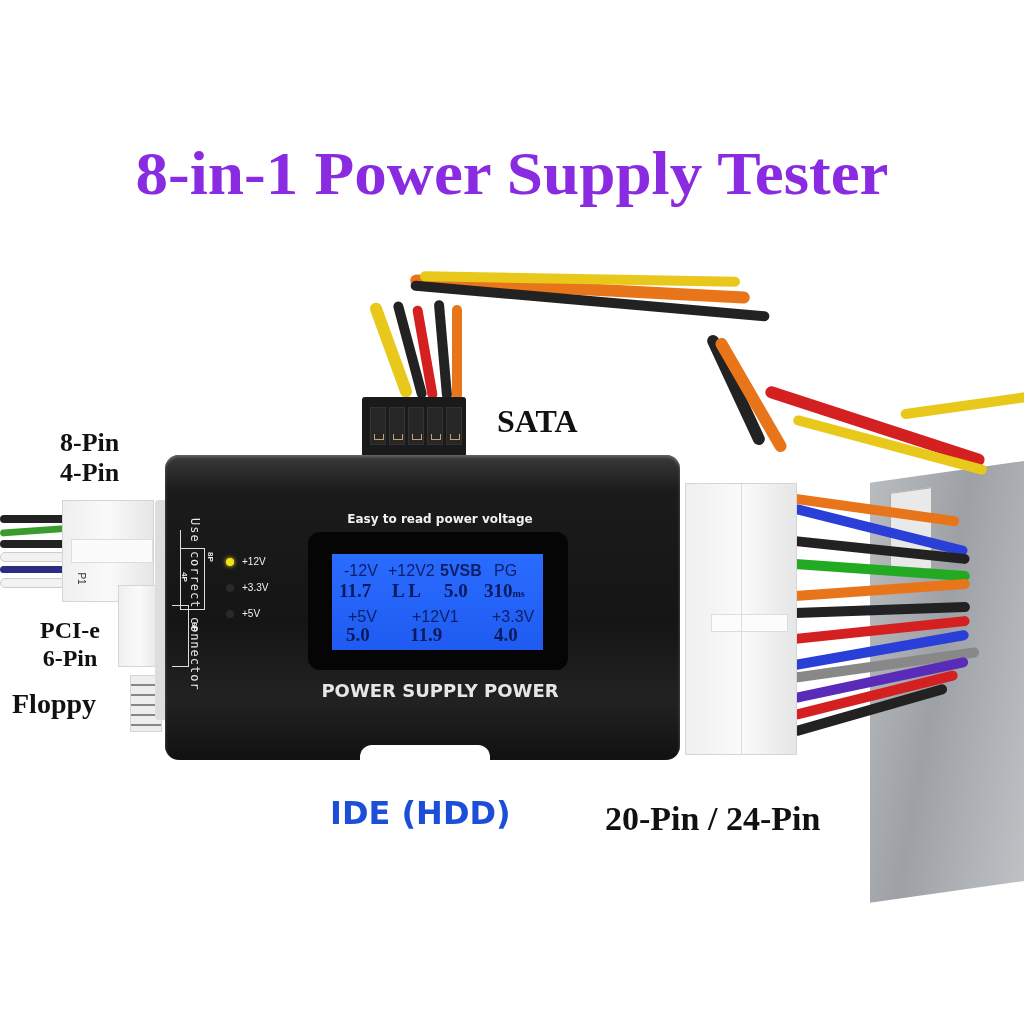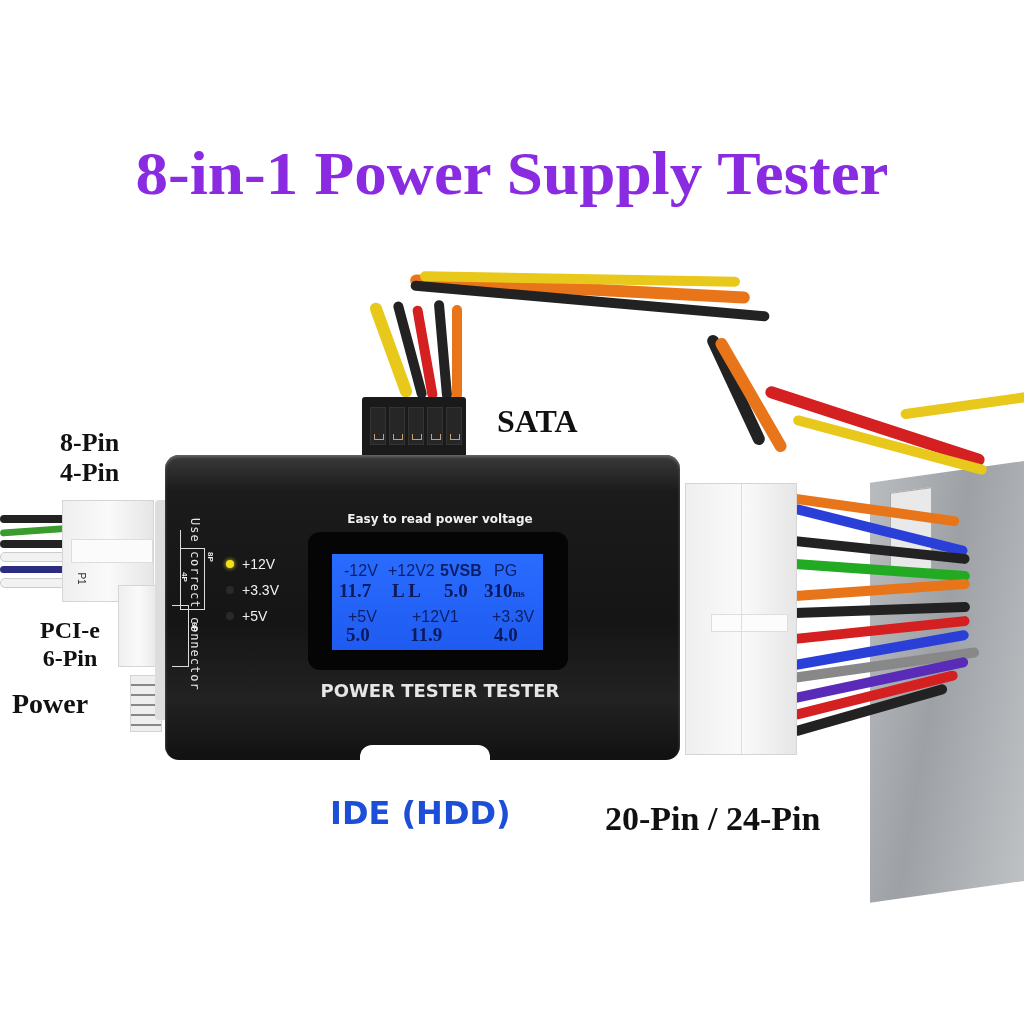--- a/index.html
+++ b/index.html
@@ -19,21 +19,21 @@
   #device-notch { left:360px; top:745px; width:130px; height:20px; background:#fff; border-radius:12px 12px 0 0; }
   #lcd-bezel { left:308px; top:532px; width:260px; height:138px; background:#050505; border-radius:12px; }
   #lcd { left:332px; top:554px; width:211px; height:96px; background:linear-gradient(180deg,#2a6cff 0%,#1f5bf0 100%); }
   .lcd-lbl { font-family:"Liberation Sans", sans-serif; font-size:16px; color:#0c1f66; position:absolute; }
   .lcd-val { font-family:"Liberation Serif", serif; font-weight:bold; font-size:19px; color:#0a1a5c; position:absolute; }
   .lcd-unit { font-size:10px; }
   #tagline { left:320px; top:512px; width:240px; text-align:center; font-family:"DejaVu Sans", sans-serif; font-weight:bold; font-size:12px; color:#f1f1f1; }
   #brand { left:300px; top:680px; width:280px; text-align:center; font-family:"DejaVu Sans", sans-serif; font-weight:bold; font-size:18px; color:#e6e6e6; letter-spacing:0px; }
   .led-row { position:absolute; display:flex; align-items:center; gap:8px; }
   .led { width:8px; height:8px; border-radius:50%; }
-  .led-lbl { font-size:14px; color:#f0f0f0; }
+  .led-lbl { font-size:10px; color:#f0f0f0; }
   #vertical-text { left:188px; top:518px; writing-mode:vertical-rl; font-family:"DejaVu Sans Mono", monospace; font-size:12px; color:#e8e8e8; letter-spacing:1px; }
   .bracket { position:absolute; border:1px solid #ddd; }
   .pin-tag { position:absolute; font-size:8px; color:#eee; writing-mode:vertical-rl; font-weight:bold; }
 
   
   .conn { position:absolute; background:linear-gradient(90deg,#efefef,#fafafa 50%,#e6e6e6); border:1px solid #d5d5d5; }
   #sata { left:362px; top:397px; width:104px; height:62px; background:#1a1a1a; border-radius:3px; }
   .sata-slot { position:absolute; top:10px; width:14px; height:36px; background:#262626; border:1px solid #333; }
   .sata-pin { position:absolute; bottom:4px; left:3px; width:8px; height:5px; border:1px solid #c8a070; border-top:none; }
 
@@ -154,26 +154,26 @@
   <span class="lcd-val" style="left:152px;top:26px;"><span>310</span><span class="lcd-unit">ms</span></span>
 
   <span class="lcd-lbl" style="left:16px;top:54px;">+5V</span>
   <span class="lcd-lbl" style="left:80px;top:54px;">+12V1</span>
   <span class="lcd-lbl" style="left:160px;top:54px;">+3.3V</span>
 
   <span class="lcd-val" style="left:14px;top:70px;">5.0</span>
   <span class="lcd-val" style="left:78px;top:70px;">11.9</span>
   <span class="lcd-val" style="left:162px;top:70px;">4.0</span>
 </div>
-<div id="brand" class="abs">POWER TESTER TESTER</div>
+<div id="brand" class="abs">POWER SUPPLY POWER</div>
 
 <div class="abs callout" style="left:60px;top:428px;font-size:26px;line-height:30px;text-align:center;">
   <div>8-Pin</div>
   <div>4-Pin</div>
 </div>
 <div class="abs callout" style="left:24px;top:616px;font-size:24px;line-height:28px;text-align:center;margin-left:16px;">
   <div>PCI-e</div>
   <div>6-Pin</div>
 </div>
-<div class="abs callout" style="left:12px;top:688px;font-size:28px;">Power</div>
+<div class="abs callout" style="left:12px;top:688px;font-size:28px;">Floppy</div>
 <div class="abs callout" style="left:497px;top:403px;font-size:32px;">SATA</div>
 <div class="abs callout-sans" style="left:330px;top:794px;font-size:32px;">IDE (HDD)</div>
 <div class="abs callout" style="left:605px;top:800px;font-size:34px;">20-Pin / 24-Pin</div>
 
 </body></html>

